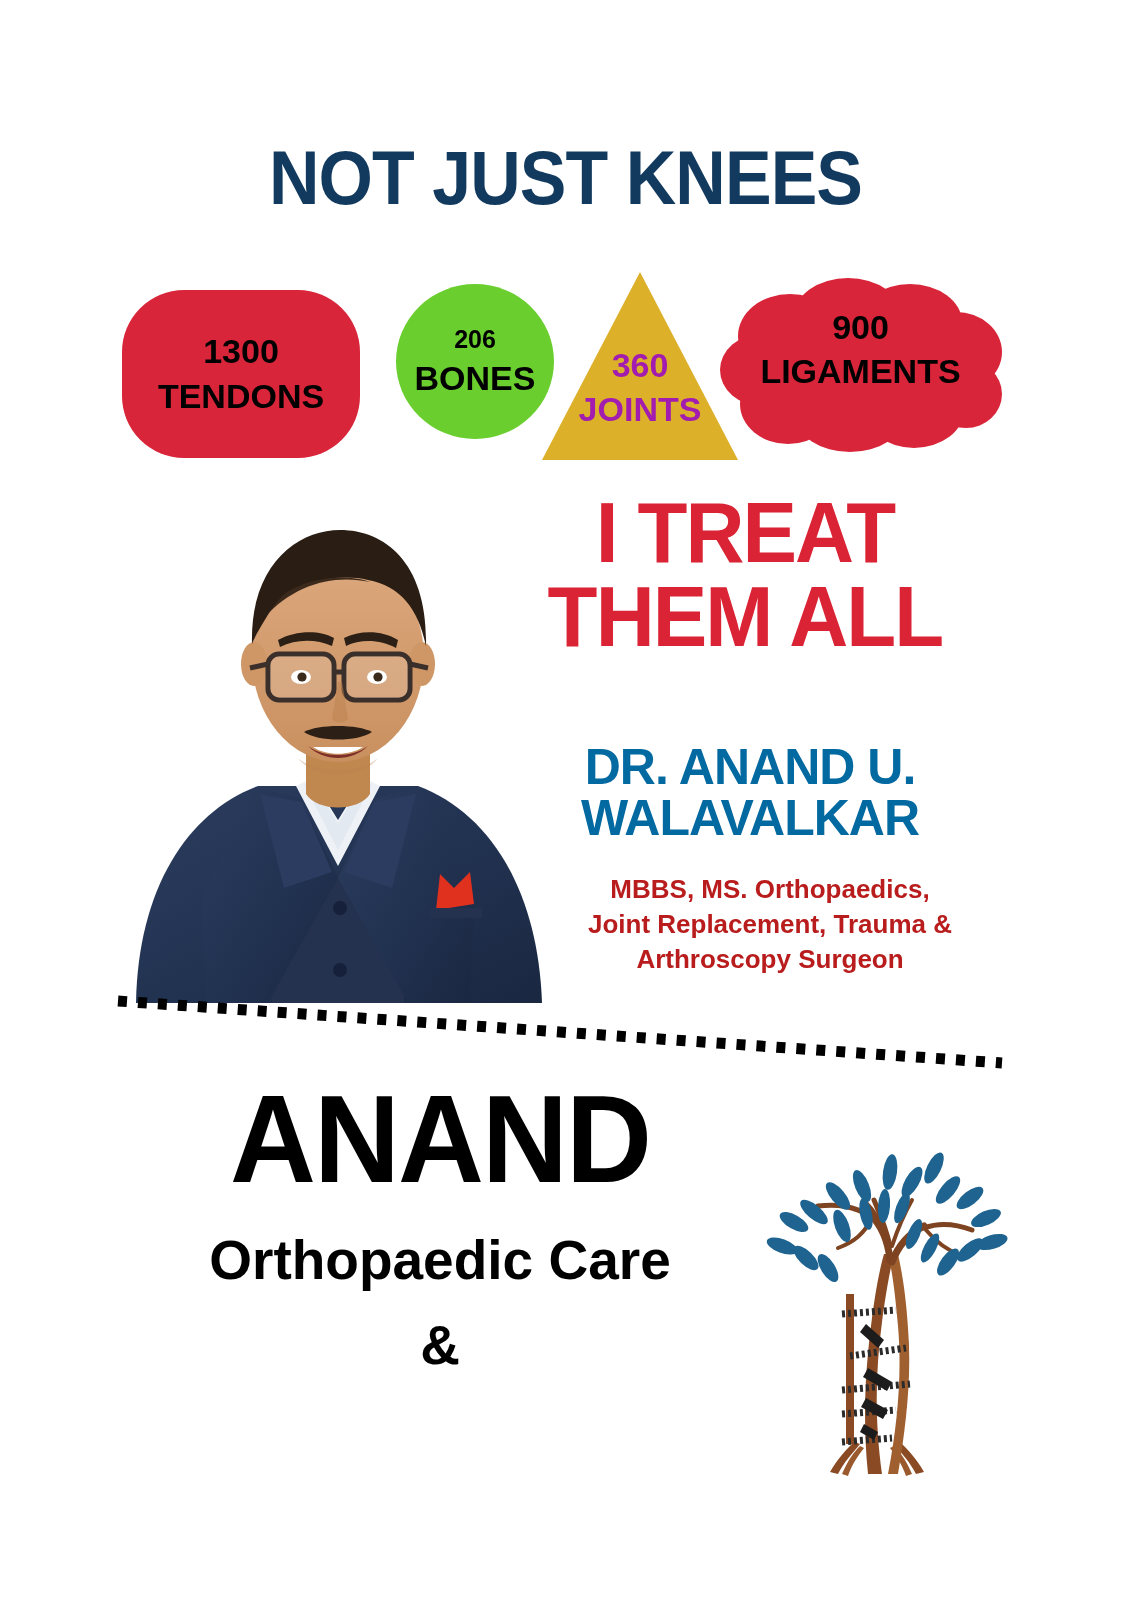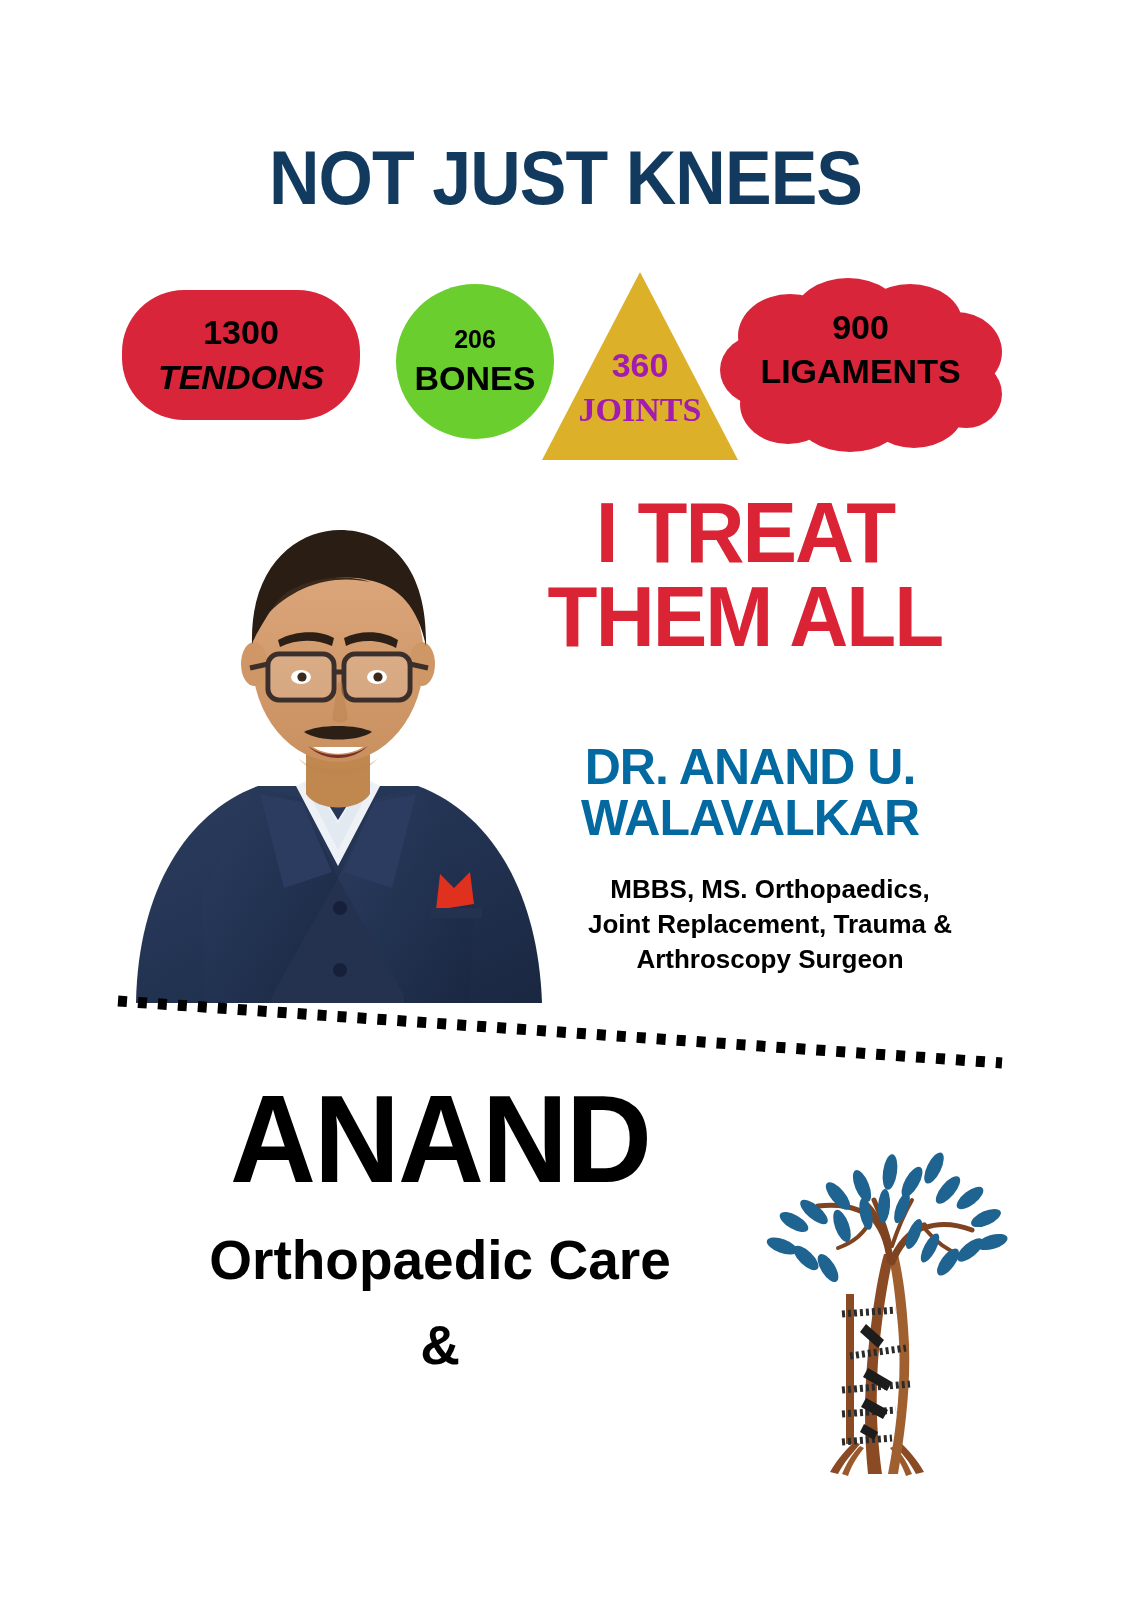--- a/index.html
+++ b/index.html
@@ -59,28 +59,28 @@
     line-height: 1.04;
   }
   .badge .num { display: block; }
   .badge .lbl { display: block; }
 
   
   .badge-tendons {
     left: 122px;
     top: 28px;
     width: 238px;
-    height: 130px;
+    height: 168px;
     background: #d9253a;
     border-radius: 62px;
     font-size: 33px;
     z-index: 2;
   }
   .badge-tendons .num { font-size: 34px; margin-bottom: 9px; }
-  .badge-tendons .lbl { font-size: 34px; font-style: italic; }
+  .badge-tendons .lbl { font-size: 34px; }
 
   
   .badge-bones {
     left: 396px;
     top: 22px;
     width: 158px;
     height: 155px;
     background: #6ace2e;
     border-radius: 50%;
     z-index: 2;
@@ -106,21 +106,21 @@
     position: absolute;
     left: 0;
     top: 78px;
     width: 200px;
     text-align: center;
     color: #a21caf;
     font-weight: 800;
     line-height: 1.04;
   }
   .badge-joints .num { font-size: 34px; margin-bottom: 9px; }
-  .badge-joints .lbl { font-size: 34px; font-family: Liberation Serif, serif; }
+  .badge-joints .lbl { font-size: 34px; }
 
   
   .badge-ligaments {
     left: 718px;
     top: 12px;
     width: 285px;
     height: 180px;
     z-index: 2;
   }
   .badge-ligaments .cloud {
@@ -181,21 +181,21 @@
     line-height: 1.02;
     letter-spacing: -1px;
   }
   .doctor-name .n2 { display: block; }
   .doctor-creds {
     position: absolute;
     left: 520px;
     top: 872px;
     width: 500px;
     text-align: center;
-    color: #000000;
+    color: #b91c1c;
     font-weight: 700;
     font-size: 26px;
     line-height: 1.35;
   }
   .doctor-creds span { display: block; }
 
   
   .divider {
     position: absolute;
     left: 0;

